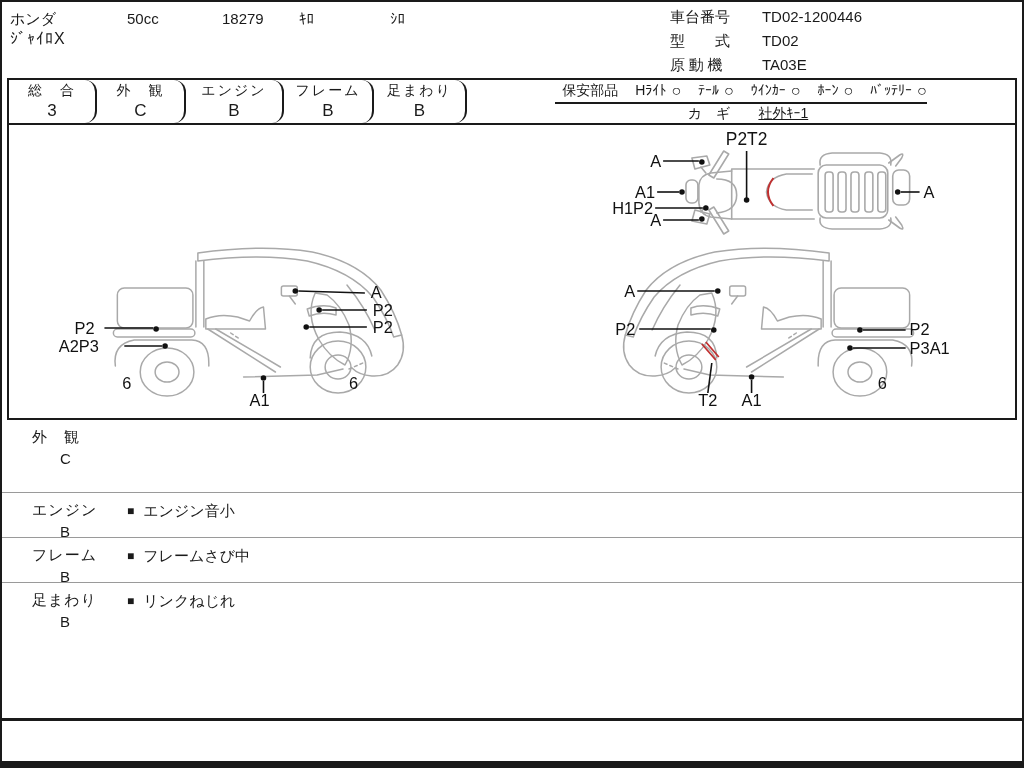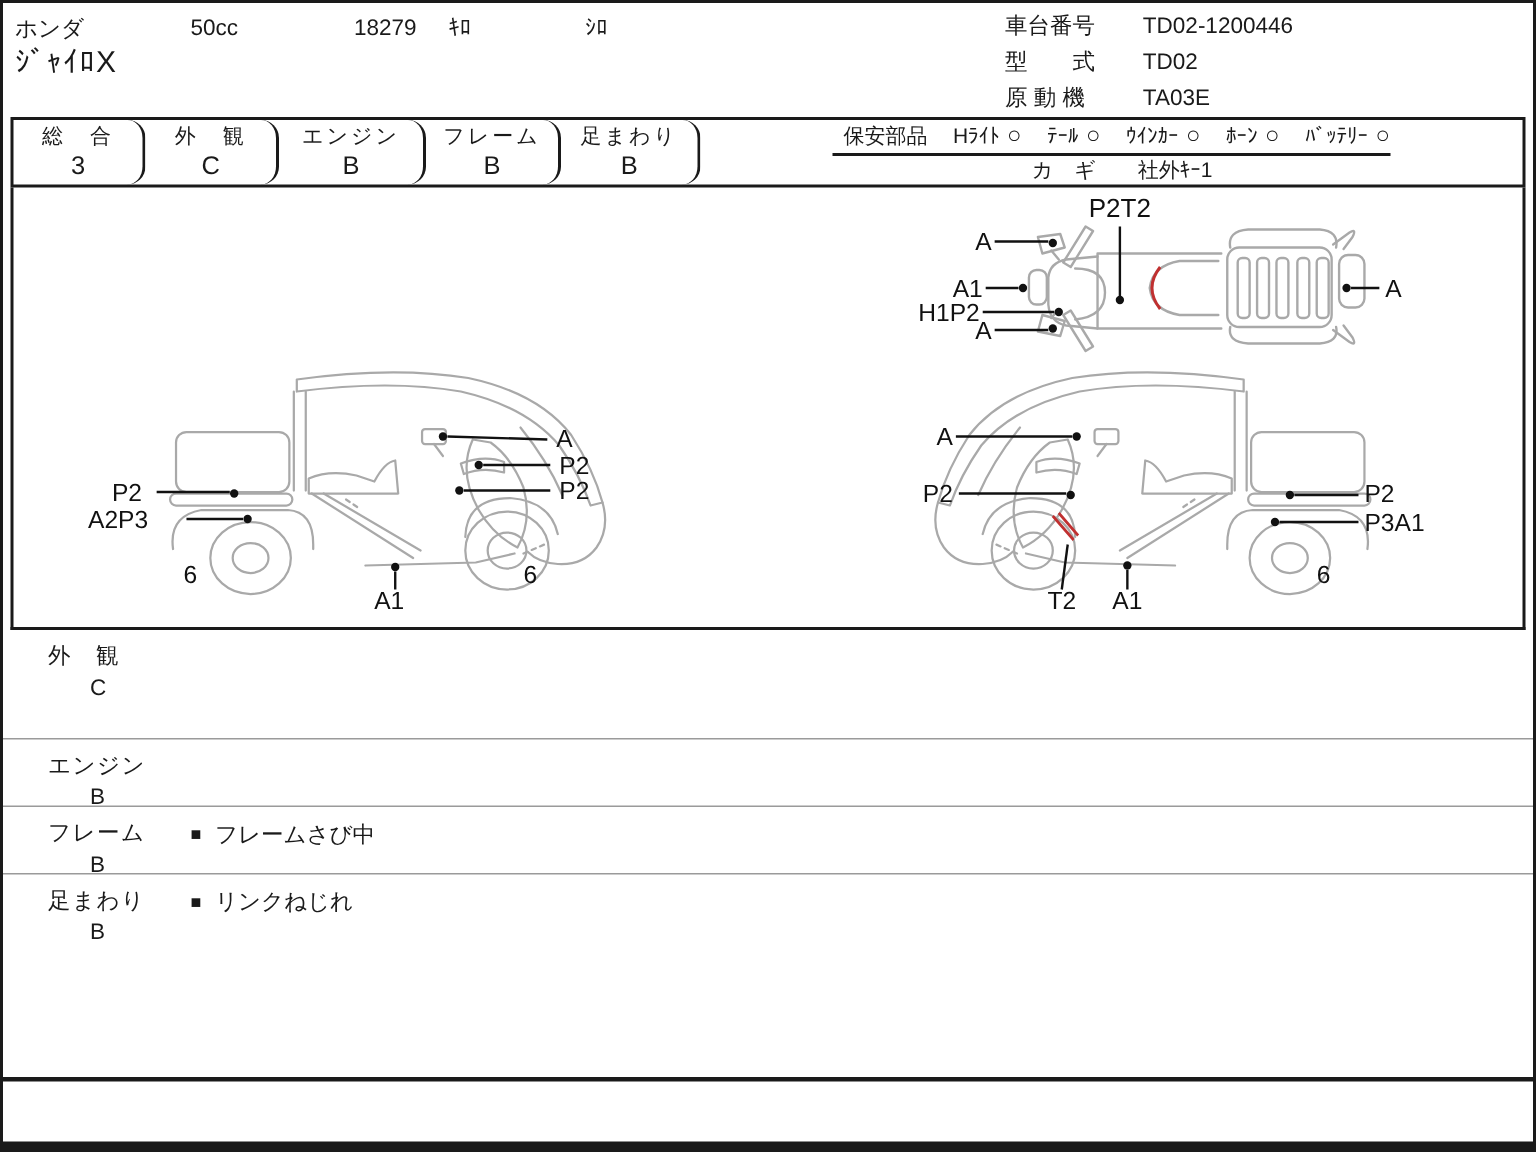--- a/index.html
+++ b/index.html
@@ -4,42 +4,42 @@
 <style>
   * { margin:0; padding:0; box-sizing:border-box; }
   html,body { background:#e8e8e8; }
   body { font-family:"Liberation Sans","DejaVu Sans",sans-serif; color:#1a1a1a; }
   .page {
     position:relative; width:1024px; height:768px; background:#fff;
     border:2px solid #1a1a1a; overflow:hidden;
   }
   .abs { position:absolute; }
   .t15 { font-size:15px; white-space:nowrap; }
-  .model { font-size:20px; letter-spacing:1px; white-space:nowrap; }
-  .hdr-label { display:inline-block; width:88px; }
+  .model { font-size:16px; letter-spacing:1px; white-space:nowrap; }
+  .hdr-label { display:inline-block; width:88px;font-family:Liberation Serif, serif; }
   
   .ratings {
     position:absolute; left:5px; right:5px; top:76px; height:47px;
     display:flex; border:2px solid #1a1a1a; background:#fff;
   }
   .rcell {
     border-right:2px solid #1a1a1a; display:flex; flex-direction:column;
     align-items:center; justify-content:center; line-height:1.25;border-radius:12px;
   }
   .rcell .rlabel { font-size:14px; letter-spacing:2px; }
   .rcell .rgrade { font-size:17px; }
   .safety { flex:1; display:flex; flex-direction:column; border-right:none; }
   .safety-top {
     flex:1.15; display:flex; align-items:center; border-bottom:2px solid #1a1a1a;
     padding-left:7px; font-size:14px; white-space:nowrap;
   }
   .safety-item { display:inline-flex; align-items:center; margin-left:17px; }
   .safety-item .mark { font-size:16px; font-weight:700; margin-left:5px; }
   .safety-key { flex:1; display:flex; align-items:center; padding-left:14px; font-size:14px; }
-  .safety-key .kv { margin-left:28px; }
+  .safety-key .kv { margin-left:28px;text-decoration:underline; }
   
   .diagram-box {
     position:absolute; left:5px; right:5px; top:123px; height:295px;
     border-left:2px solid #1a1a1a; border-right:2px solid #1a1a1a; border-bottom:2px solid #1a1a1a;
   }
   .diagram-box svg { position:absolute; inset:0; width:100%; height:100%; }
   
   .cond { position:absolute; left:0; right:0; top:418px; }
   .c-row { position:relative; display:flex; border-top:1px solid #9a9a9a; }
   .c-row:first-child { border-top:none; }
@@ -55,21 +55,21 @@
   .dmg { font-size:16.5px; }
   .dmg-big { font-size:17.5px; }
 </style>
 </head>
 <body>
 
 <div class="page">
 
   <div class="abs t15" style="left:8px; top:8px;">ホンダ</div>
   <div class="abs t15" style="left:125px; top:8px;">50cc</div>
-  <div class="abs t15" style="left:234px; top:8px;text-align:center;">18279</div>
+  <div class="abs t15" style="left:220px; top:8px;text-align:center;">18279</div>
   <div class="abs t15" style="left:297px; top:8px;">ｷﾛ</div>
   <div class="abs t15" style="left:388px; top:8px;">ｼﾛ</div>
   <div class="abs model" style="left:8px; top:28px;">ｼﾞｬｲﾛX</div>
 
   <div class="abs t15" style="left:668px; top:6px;">
     <span class="hdr-label">車台番号</span>
     <span>TD02-1200446</span>
   </div>
   <div class="abs t15" style="left:668px; top:30px;">
     <span class="hdr-label">型　　式</span>
@@ -263,20 +263,23 @@
         <div class="c-label">外　観</div>
         <div class="c-grade">C</div>
       </div>
     </div>
 
     <div class="c-row" style="height:45px;">
       <div class="c-col">
         <div class="c-label">エンジン</div>
         <div class="c-grade">B</div>
       </div>
+      <div class="c-notes">
+        <span class="note-item"><span class="bullet">■</span><span>エンジン音小</span></span>
+      </div>
     </div>
 
     <div class="c-row" style="height:45px;">
       <div class="c-col">
         <div class="c-label">フレーム</div>
         <div class="c-grade">B</div>
       </div>
       <div class="c-notes">
         <span class="note-item"><span class="bullet">■</span><span>フレームさび中</span></span>
       </div>

